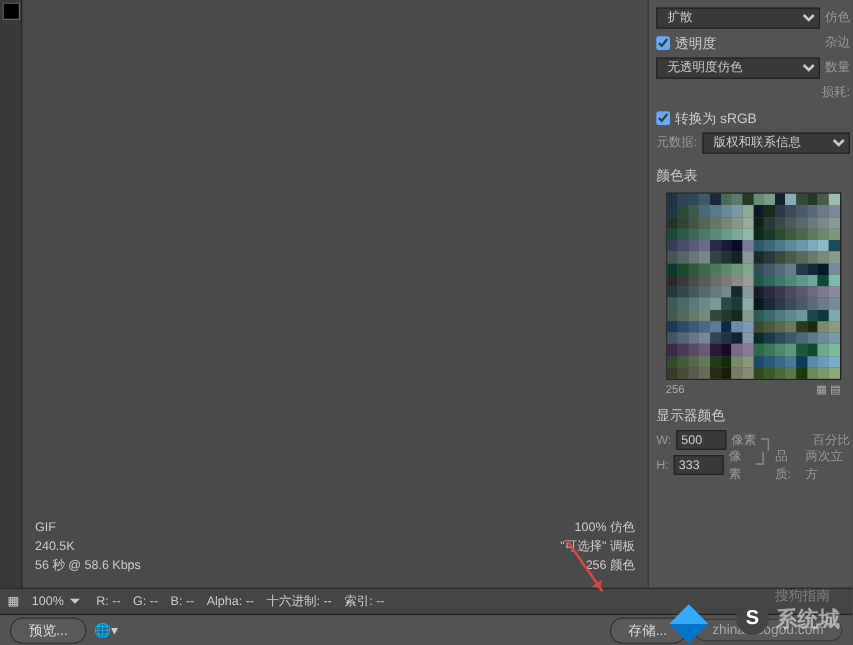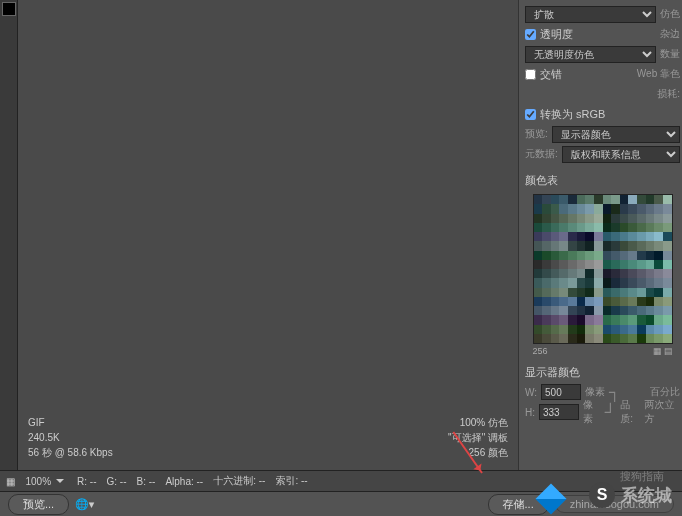--- a/index.html
+++ b/index.html
@@ -80,34 +80,25 @@
     <div class="row">
       <input type="checkbox" class="chk" checked="" style="">
       <span class="lbl">透明度</span>
       <span class="trail">杂边</span>
     </div>
     <div class="row">
       <select class="sel"><option>无透明度仿色</option></select>
       <span class="trail">数量</span>
     </div>
     <div class="row">
-      <input type="checkbox" class="chk" style="">
-      <span class="lbl">交错</span>
-      <span class="trail">Web 靠色</span>
-    </div>
-    <div class="row">
       <span class="trail">损耗:</span>
     </div>
     <div class="row">
       <input type="checkbox" class="chk" checked="" style="">
       <span class="lbl">转换为 sRGB</span>
-    </div>
-    <div class="row">
-      <span class="rlbl">预览:</span>
-      <select class="sel"><option>显示器颜色</option></select>
     </div>
     <div class="row">
       <span class="rlbl">元数据:</span>
       <select class="sel"><option>版权和联系信息</option></select>
     </div>
 
     <div class="sect">
       <div class="row">
           <span class="lbl">颜色表</span>
         </div>

